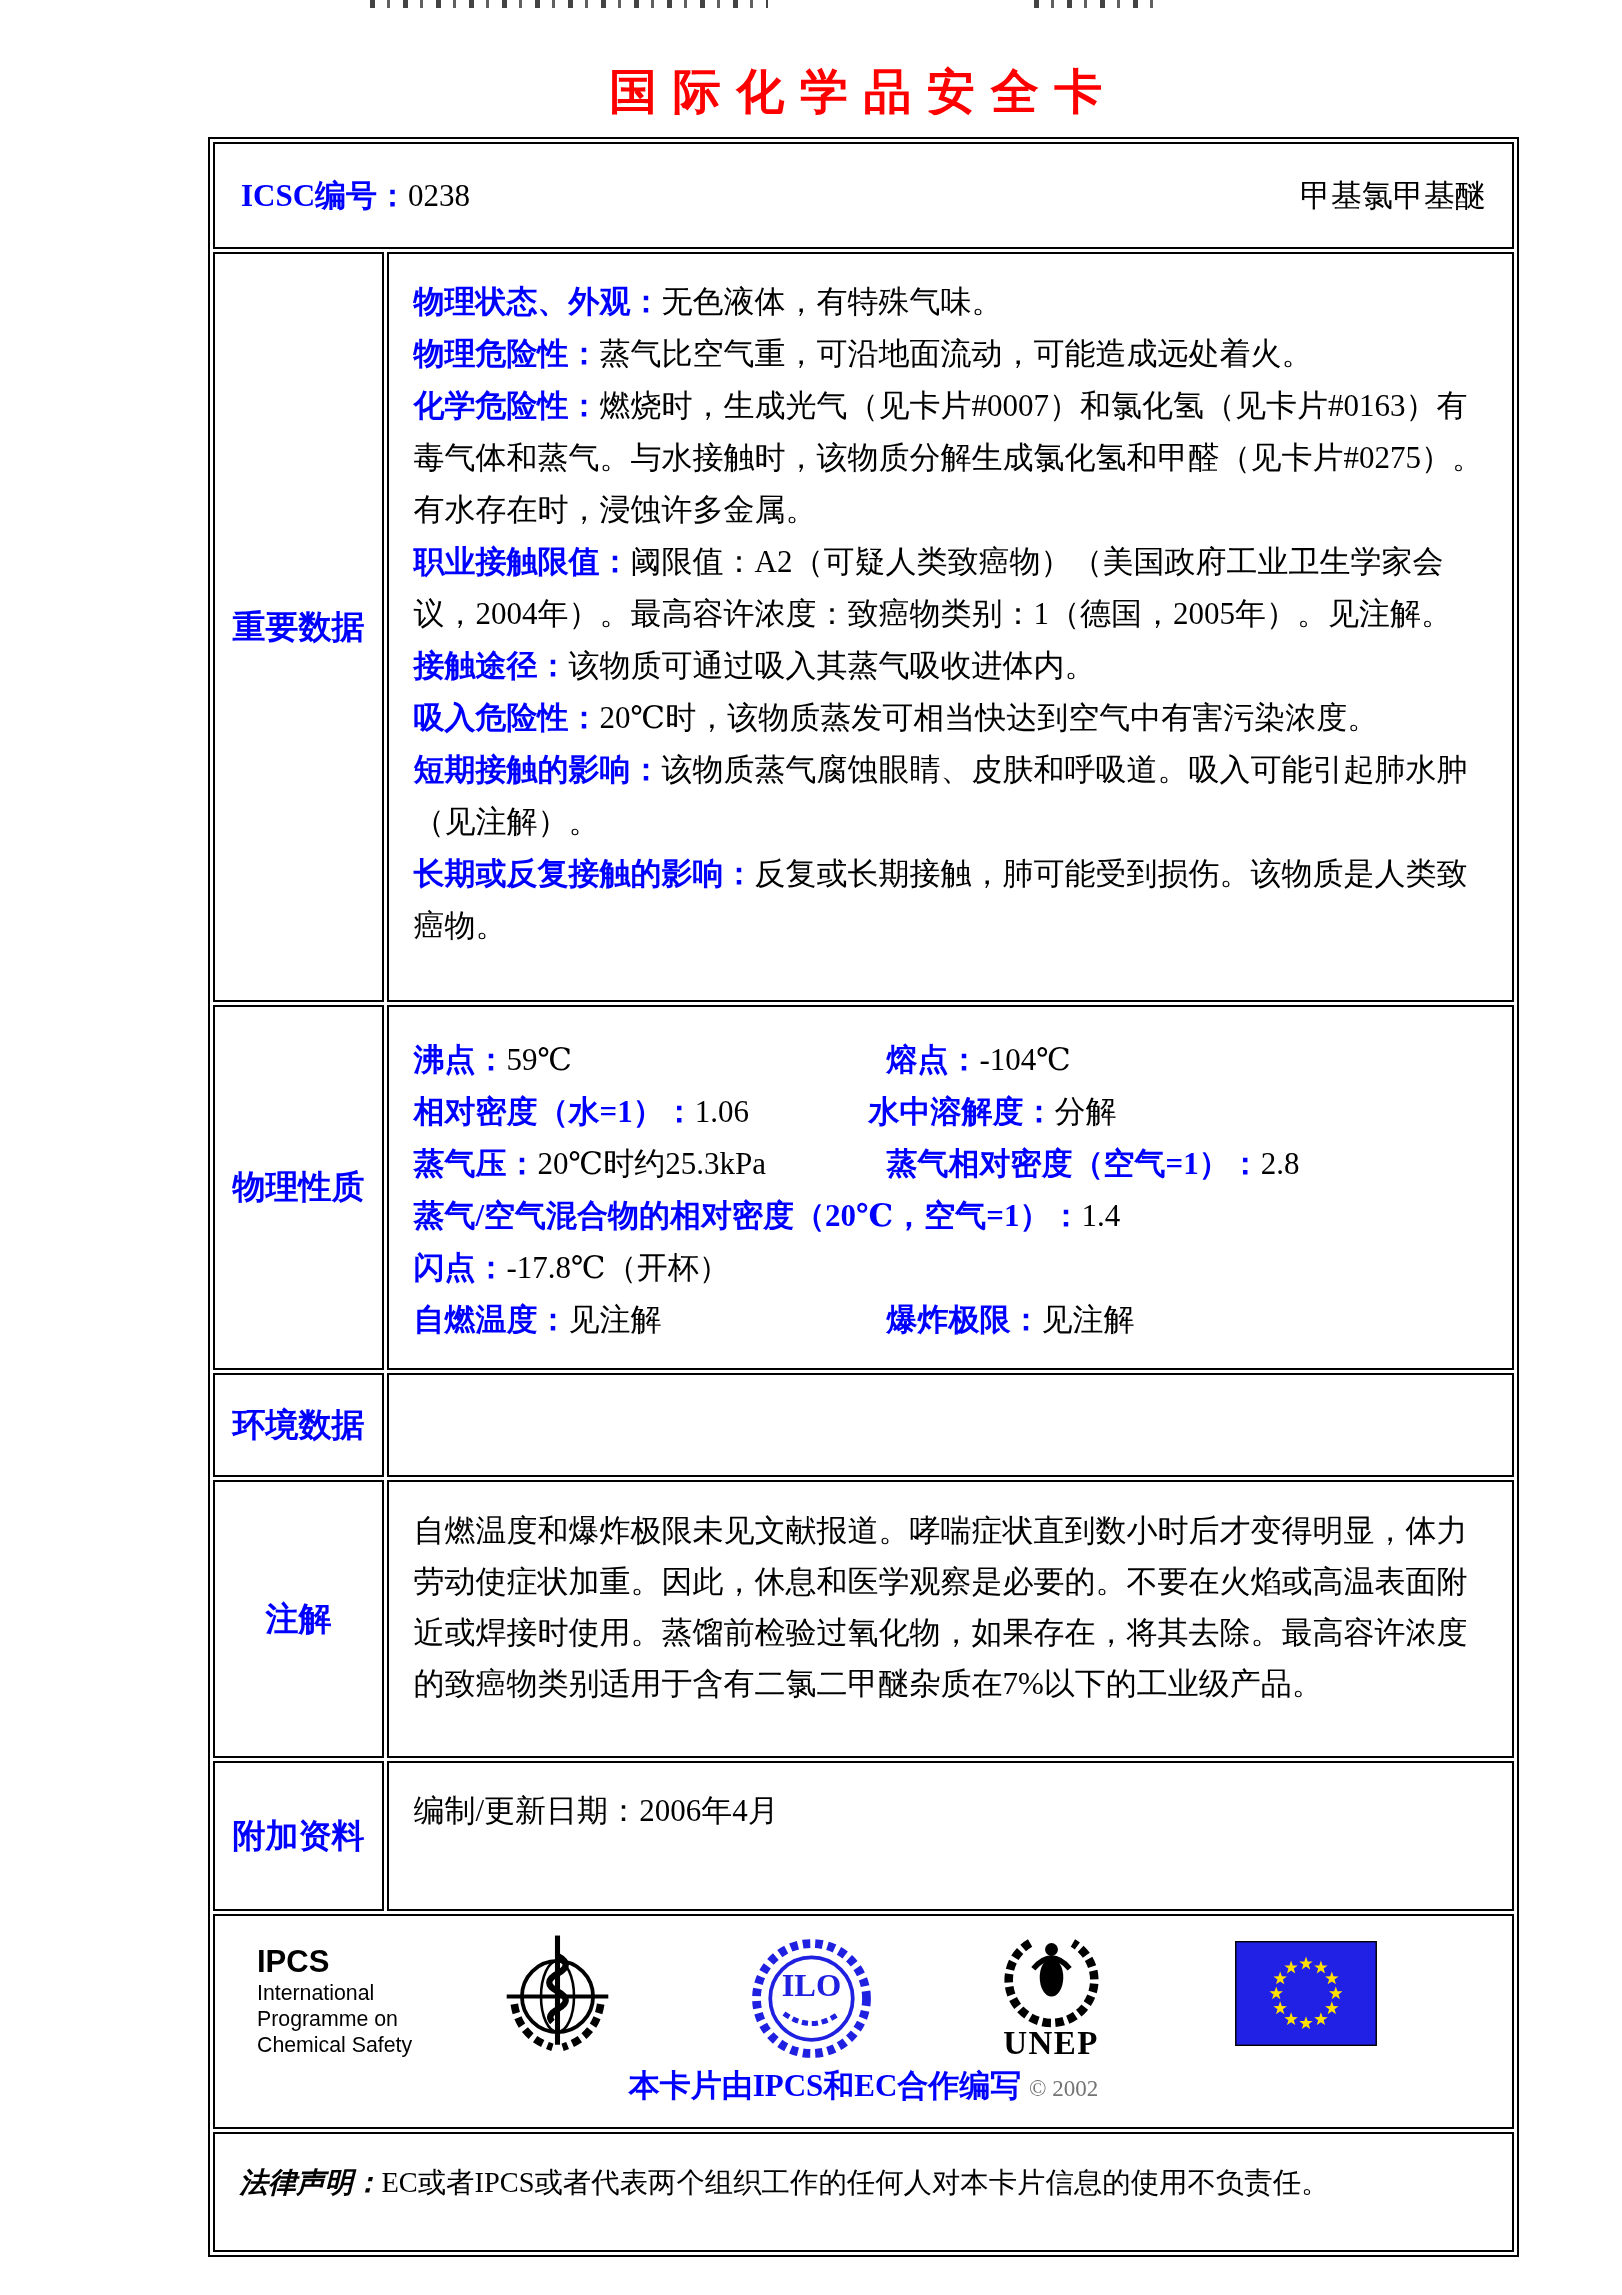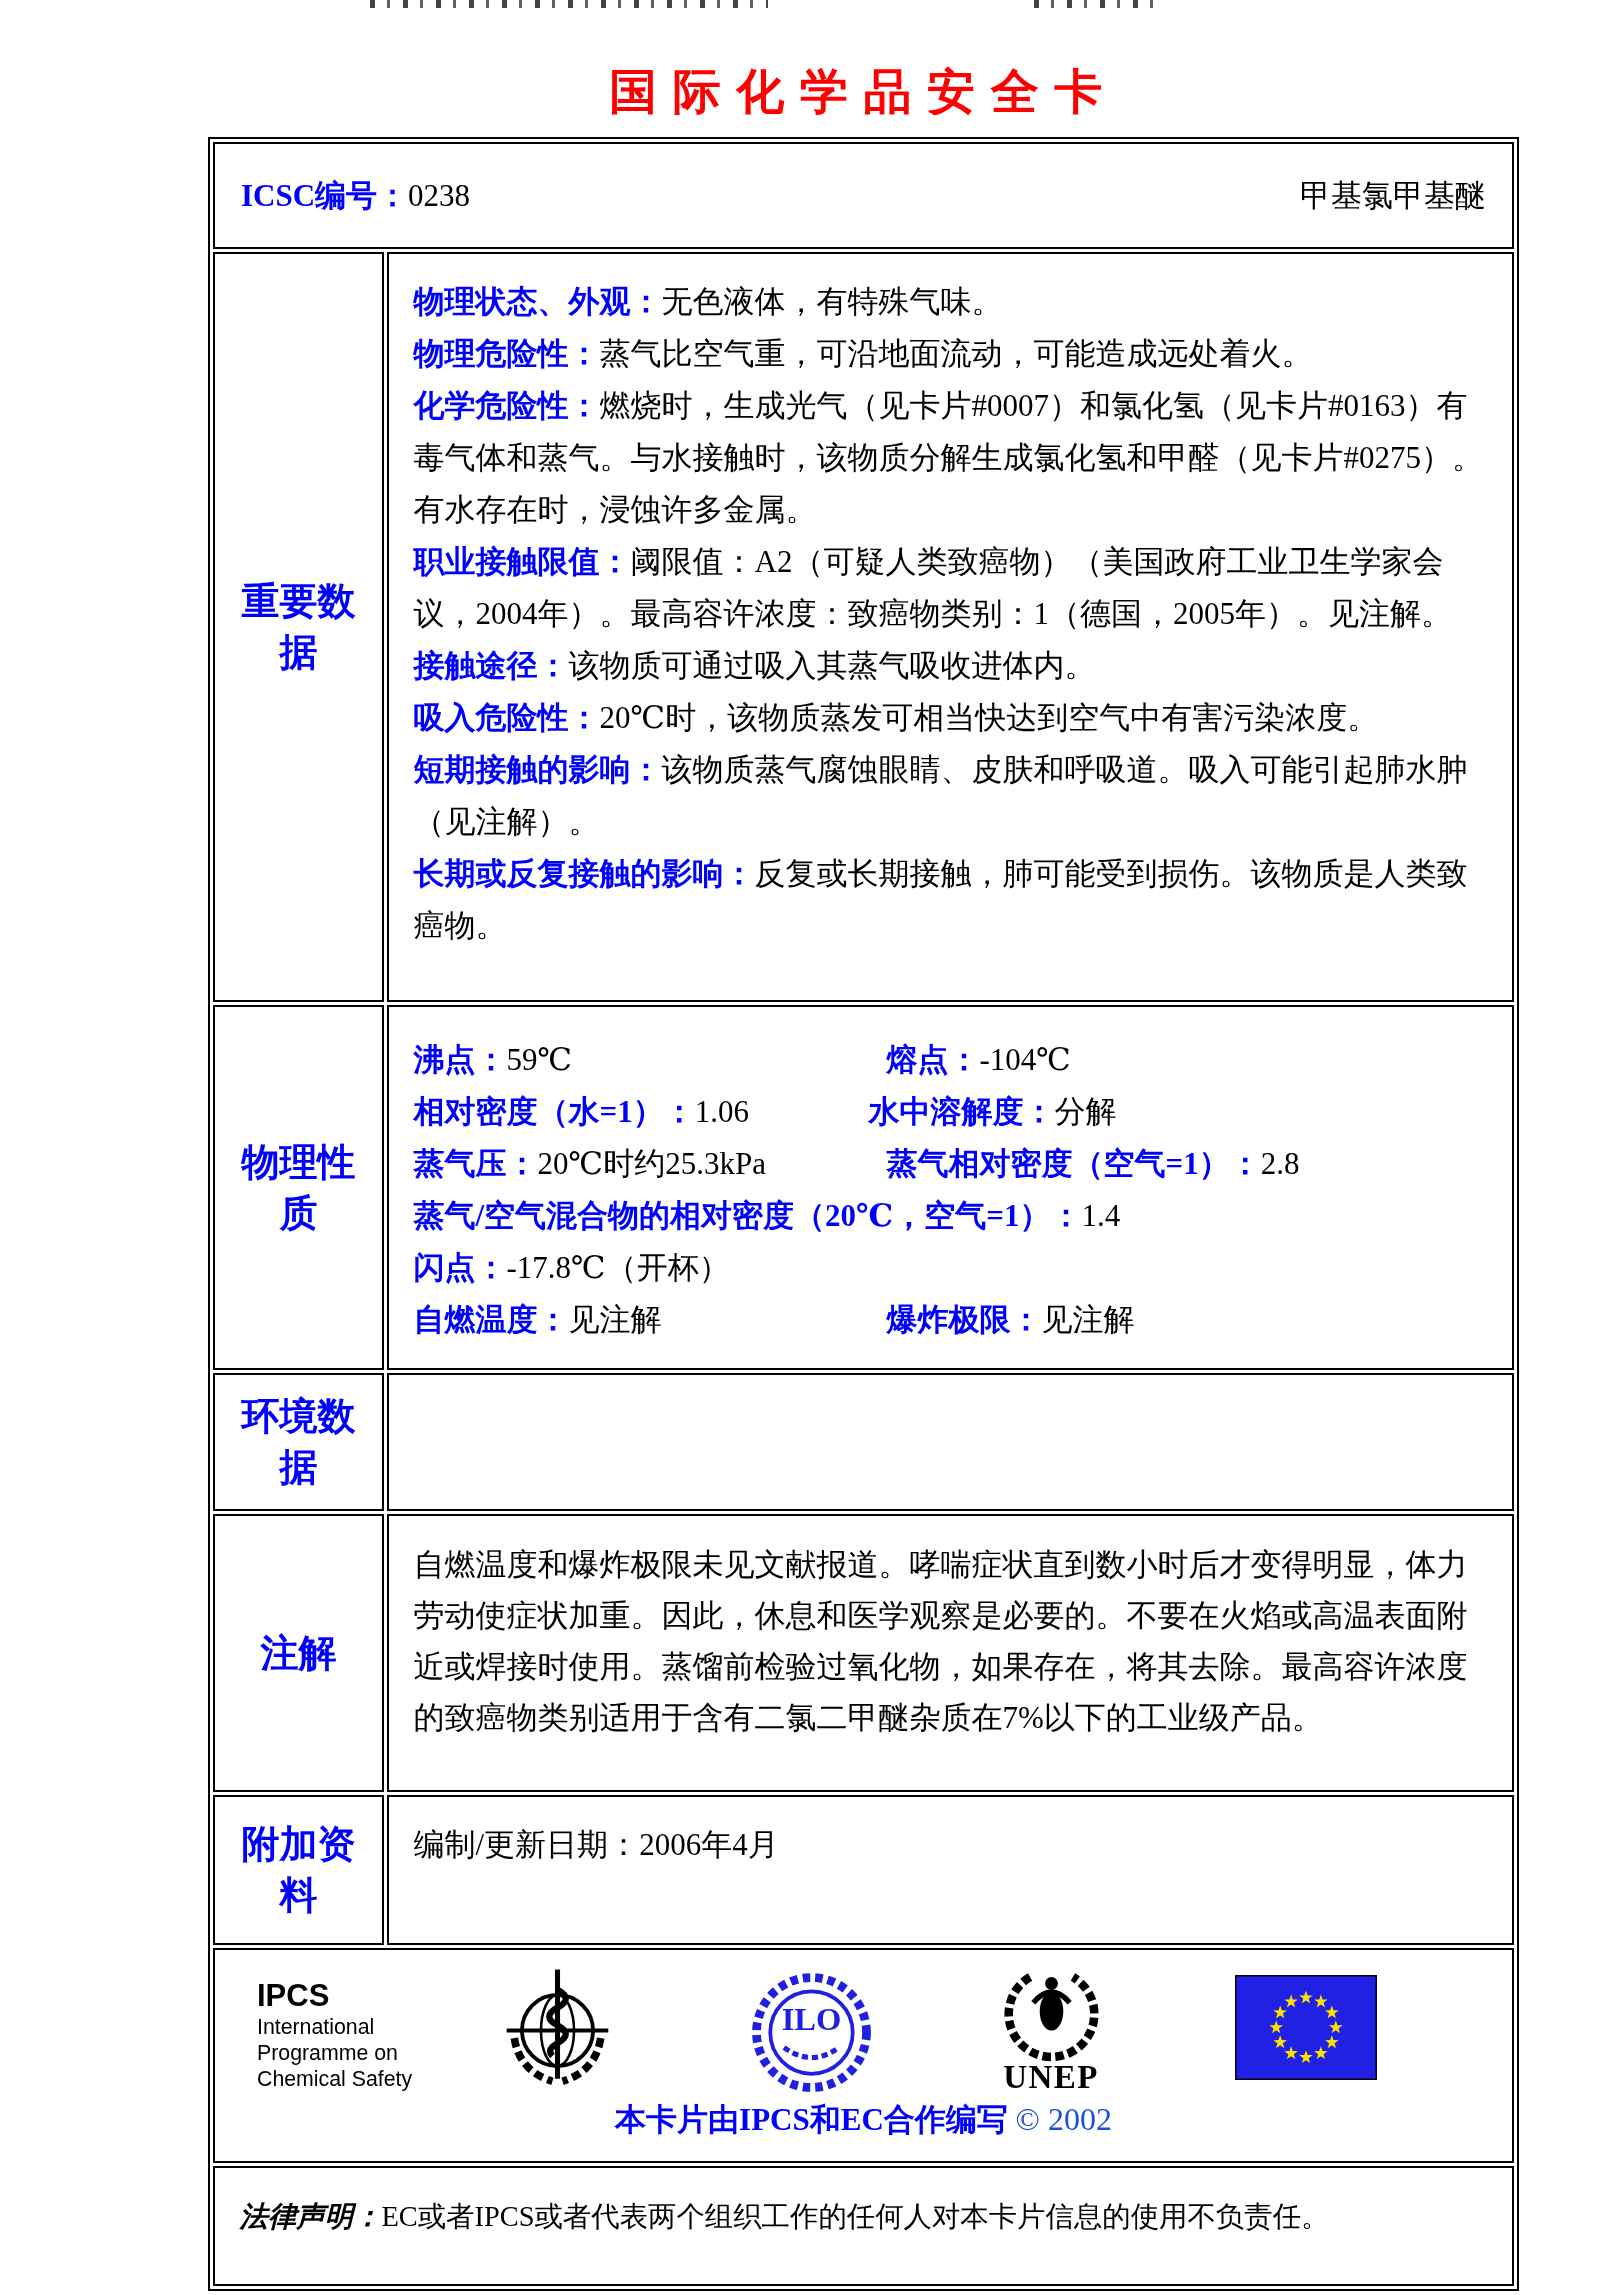--- a/index.html
+++ b/index.html
@@ -16,40 +16,40 @@
     font-size:48px;font-weight:bold;color:#FF0000;letter-spacing:15.6px;margin:0;
   }
   table.card{
     position:absolute;left:208px;top:137px;width:1311px;
     border:2.8px solid #000;border-collapse:separate;border-spacing:3.6px;
     table-layout:fixed;background:#fff;
   }
   td.cell{border:2.1px solid #000;background:#fff;vertical-align:top;padding:16px;}
   td.label-cell{
     vertical-align:middle;text-align:center;
-    color:#0000FF;font-weight:bold;font-size:38px;
+    color:#0000FF;font-weight:bold;font-size:33px;
   }
   .hdr{display:flex;justify-content:space-between;align-items:center;height:100%;
     padding:0 10px;font-size:31px;}
   .blue{color:#0000FF;font-weight:bold;}
   .content{padding:5.7px 8.5px;font-size:31px;line-height:52px;}
   .content p{margin:0;}
   .phys-row{position:relative;height:52px;white-space:nowrap;}
   .phys-right{position:absolute;left:473px;top:0;}
   .notes-content{padding:7.1px 8.5px;font-size:31px;line-height:51px;}
   .logos-cell-inner{position:relative;height:179px;}
   .ipcs-block{position:absolute;left:26px;top:11.4px;color:#000;}
   .ipcs-acronym{font-size:31px;font-weight:bold;line-height:37px;}
   .ipcs-line{font-size:21.3px;line-height:26px;}
   .logo{position:absolute;top:0;}
   .unep-block{position:absolute;left:756px;top:0;width:128px;text-align:center;}
   .unep-label{font-size:33px;font-weight:bold;letter-spacing:1.4px;line-height:33px;margin-top:-4.3px;}
   .credit-line{position:absolute;left:0;bottom:4.3px;width:100%;text-align:center;font-size:31px;}
   .credit-main{color:#0000FF;font-weight:bold;}
-  .credit-year{color:#1d4ed8;font-weight:normal;font-size:32px;}
+  .credit-year{color:#737373;font-weight:normal;font-size:23px;}
   .legal{padding:12.8px 8.5px;font-size:28.4px;line-height:40px;}
   .legal-label{font-weight:bold;font-style:italic;}
 </style>
 </head>
 <body>
 
 <div class="cut-strip" style="left:370px;width:398px;"></div>
 <div class="cut-strip" style="left:1034px;width:124px;"></div>
 
 <h1 class="page-title">国际化学品安全卡</h1>

